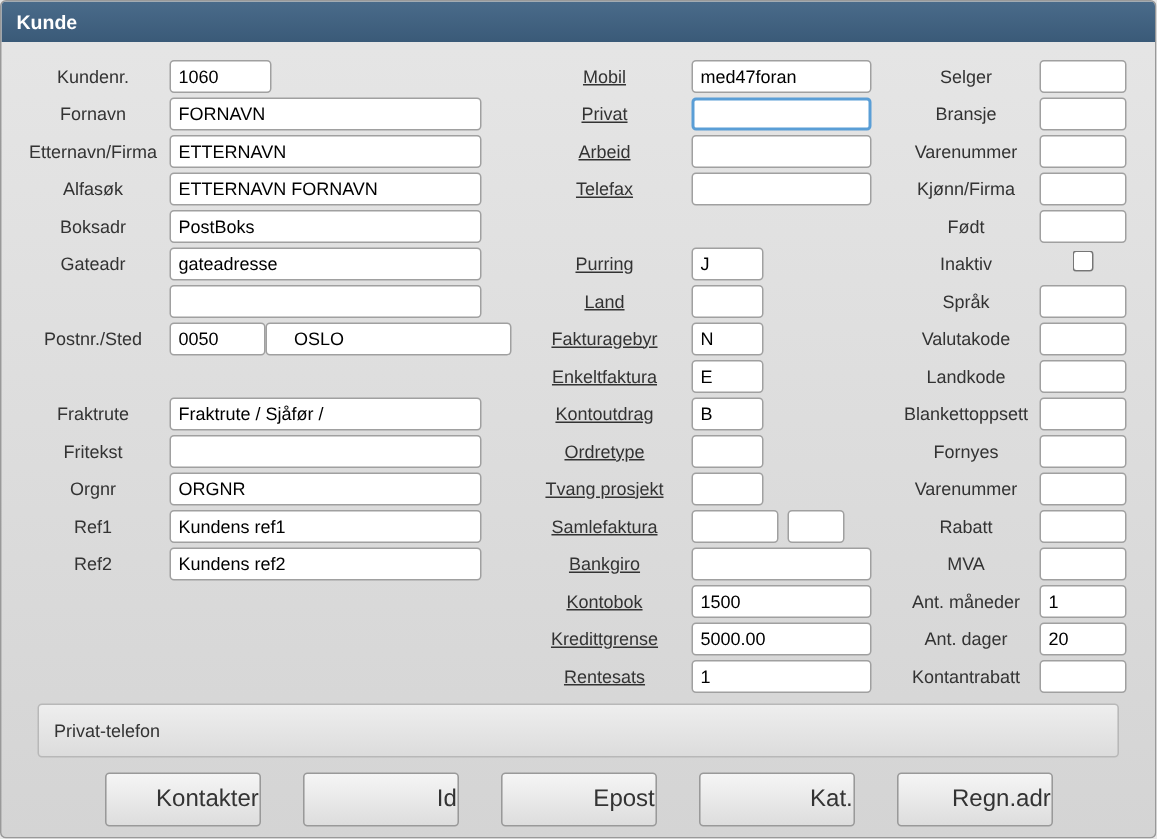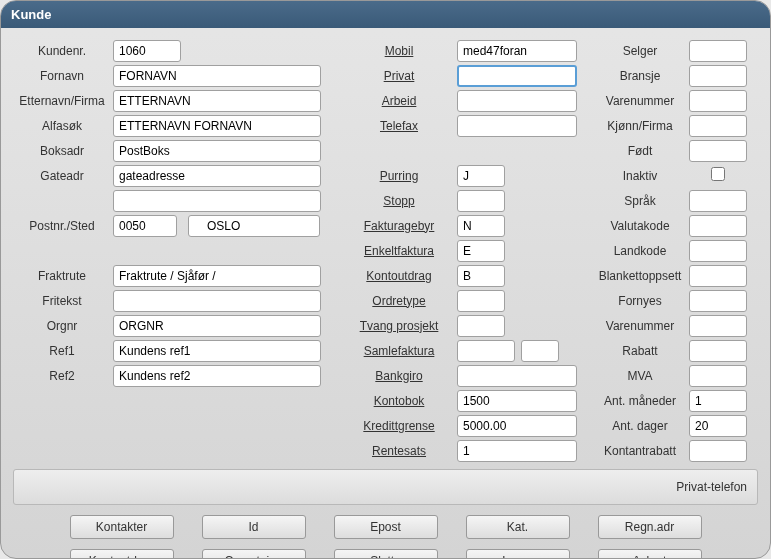--- a/index.html
+++ b/index.html
@@ -2,21 +2,21 @@
 <html><head>
   <meta charset="utf-8">
   <style>
     * { margin: 0; padding: 0; box-sizing: border-box; font-family: Arial, sans-serif; font-size: 12px; }
     body { background: #e8e8e8; }
     .window {
       width: 771px;
       height: 559px;
       background: linear-gradient(to bottom, #e6e6e6, #d4d4d4);
       border: 1px solid #999;
-      border-radius: 16px;
+      border-radius: 4px;
       overflow: hidden;
     }
     .title-bar {
       background: linear-gradient(to bottom, #4a6b8a, #3a5a78);
       color: white;
       font-weight: bold;
       padding: 6px 10px;
       font-size: 13px;
     }
     .form-area {
@@ -55,47 +55,48 @@
     .col2 input[type="text"].w-sm { width: 48px; }
     .col2 input[type="text"].w-xs { width: 58px; }
     .col2 input[type="text"].w-tiny { width: 38px; }
     .col3 input[type="text"].w-full { width: 58px; }
     input.focused {
       border: 2px solid #5a9ed6;
       outline: none;
     }
     .blank { height: 25px; }
     .postal-row input.postnr { width: 64px; }
-    .postal-row input.sted { width: 132px; margin-left: 11px; padding-left: 18px; }
+    .postal-row input.sted { width: 164px; margin-left: 0; padding-left: 18px; }
     .split { display: flex; gap: 6px; }
     .status-bar {
       background: linear-gradient(to bottom, #eeeeee, #dcdcdc);
       border: 1px solid #b8b8b8;
       border-radius: 3px;
-      margin: 0 12px;
+      margin: 0 24px;
       padding: 10px;
-      text-align: right;
+      text-align: left;
       color: #333;
     }
     .button-row {
       display: flex;
       justify-content: center;
       gap: 28px;
       margin-top: 10px;
       padding: 0 8px;
     }
     button {
       width: 104px;
-      height: 24px;
+      height: 36px;
       background: linear-gradient(to bottom, #f5f5f5, #dddddd);
       border: 1px solid #999;
       border-radius: 3px;
       cursor: pointer;
-      font-size: 12px;
+      font-size: 16px;
       color: #333;
+      text-align: right;
     }
     .checkbox-cell { width: 58px; text-align: center; }
     input[type="checkbox"] { width: 14px; height: 14px; }
   </style>
 </head>
 <body>
 
 <div class="window">
   <div class="title-bar">Kunde</div>
 
@@ -174,21 +175,21 @@
       <div class="row">
           <span class="lbl">Telefax</span>
           <input type="text" class="w-full" value="" style="">
         </div>
       <div class="blank"></div>
       <div class="row">
           <span class="lbl">Purring</span>
           <input type="text" class="w-sm" value="J" style="">
         </div>
       <div class="row">
-          <span class="lbl">Stopp</span>
+          <span class="lbl">Land</span>
           <input type="text" class="w-sm" value="" style="">
         </div>
       <div class="row">
           <span class="lbl">Fakturagebyr</span>
           <input type="text" class="w-sm" value="N" style="">
         </div>
       <div class="row">
           <span class="lbl">Enkeltfaktura</span>
           <input type="text" class="w-sm" value="E" style="">
         </div>

